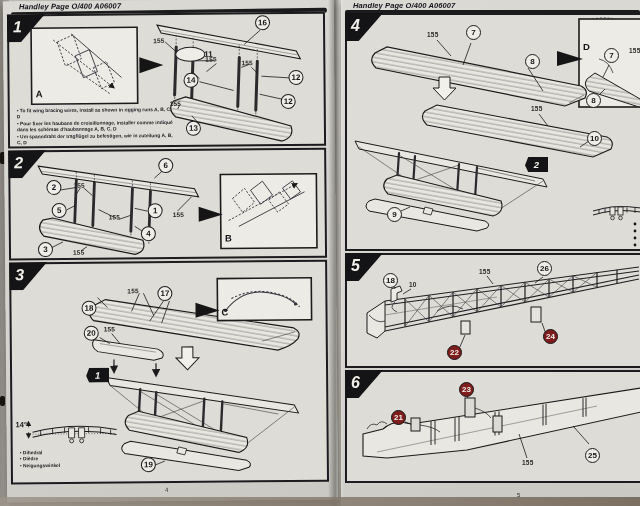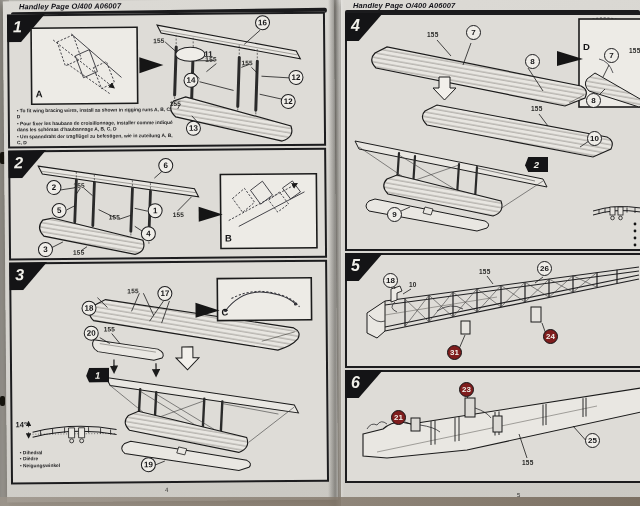--- a/index.html
+++ b/index.html
@@ -389,21 +389,21 @@
         <path d="M46,30 L48,34"></path>
         <path d="M64,34 L56,39"></path>
         <path d="M140,21 L146,29"></path>
         <path d="M196,22 L188,28"></path>
         <path d="M112,94 L118,80"></path>
         <path d="M200,82 L195,68"></path>
       </g>
     </svg>
     <div class="co" style="left:36px;top:18px;">18</div>
     <div class="co" style="left:190px;top:6px;">26</div>
-    <div class="co dark" style="left:100px;top:90px;">31</div>
+    <div class="co dark" style="left:100px;top:90px;">22</div>
     <div class="co dark" style="left:196px;top:74px;">24</div>
     <div class="plab" style="left:62px;top:26px;">10</div>
     <div class="plab" style="left:132px;top:13px;">155</div>
   </div>
 
   <div class="panel" style="left:4px;top:370px;width:300px;height:113px;">
     <div class="badge">6</div>
     <svg class="art" viewBox="0 0 296 109">
       <path d="M16,62 L36,57 Q44,50 54,50 L64,52 L294,16 L294,40 L120,78 L40,86 L16,84 Z" fill="#e9e7e2" stroke="#1b1b1b" stroke-width="1.1"></path>
       <path d="M30,80 L250,34" stroke="#55534e" stroke-width="0.5" fill="none"></path>
@@ -427,21 +427,21 @@
       <path d="M128,36 q12,4 16,10" stroke="#2c2c2e" stroke-width="0.8" fill="none"></path>
       <g stroke="#1b1b1b" stroke-width="0.8" fill="none">
         <path d="M58,50 L64,52"></path>
         <path d="M121,25 L120,26"></path>
         <path d="M180,86 L172,62"></path>
         <path d="M242,72 L226,54"></path>
       </g>
     </svg>
     <div class="co dark" style="left:44px;top:38px;">21</div>
     <div class="co dark" style="left:112px;top:10px;">23</div>
-    <div class="co" style="left:238px;top:61px;">25</div>
+    <div class="co" style="left:238px;top:76px;">25</div>
     <div class="plab" style="left:175px;top:87px;">155</div>
   </div>
 
   <div class="pagenum" style="left:176px;top:492px;">5</div>
 </div>
 
 <div class="gutter"></div>
 <div class="bottom-band"></div>
 
 

